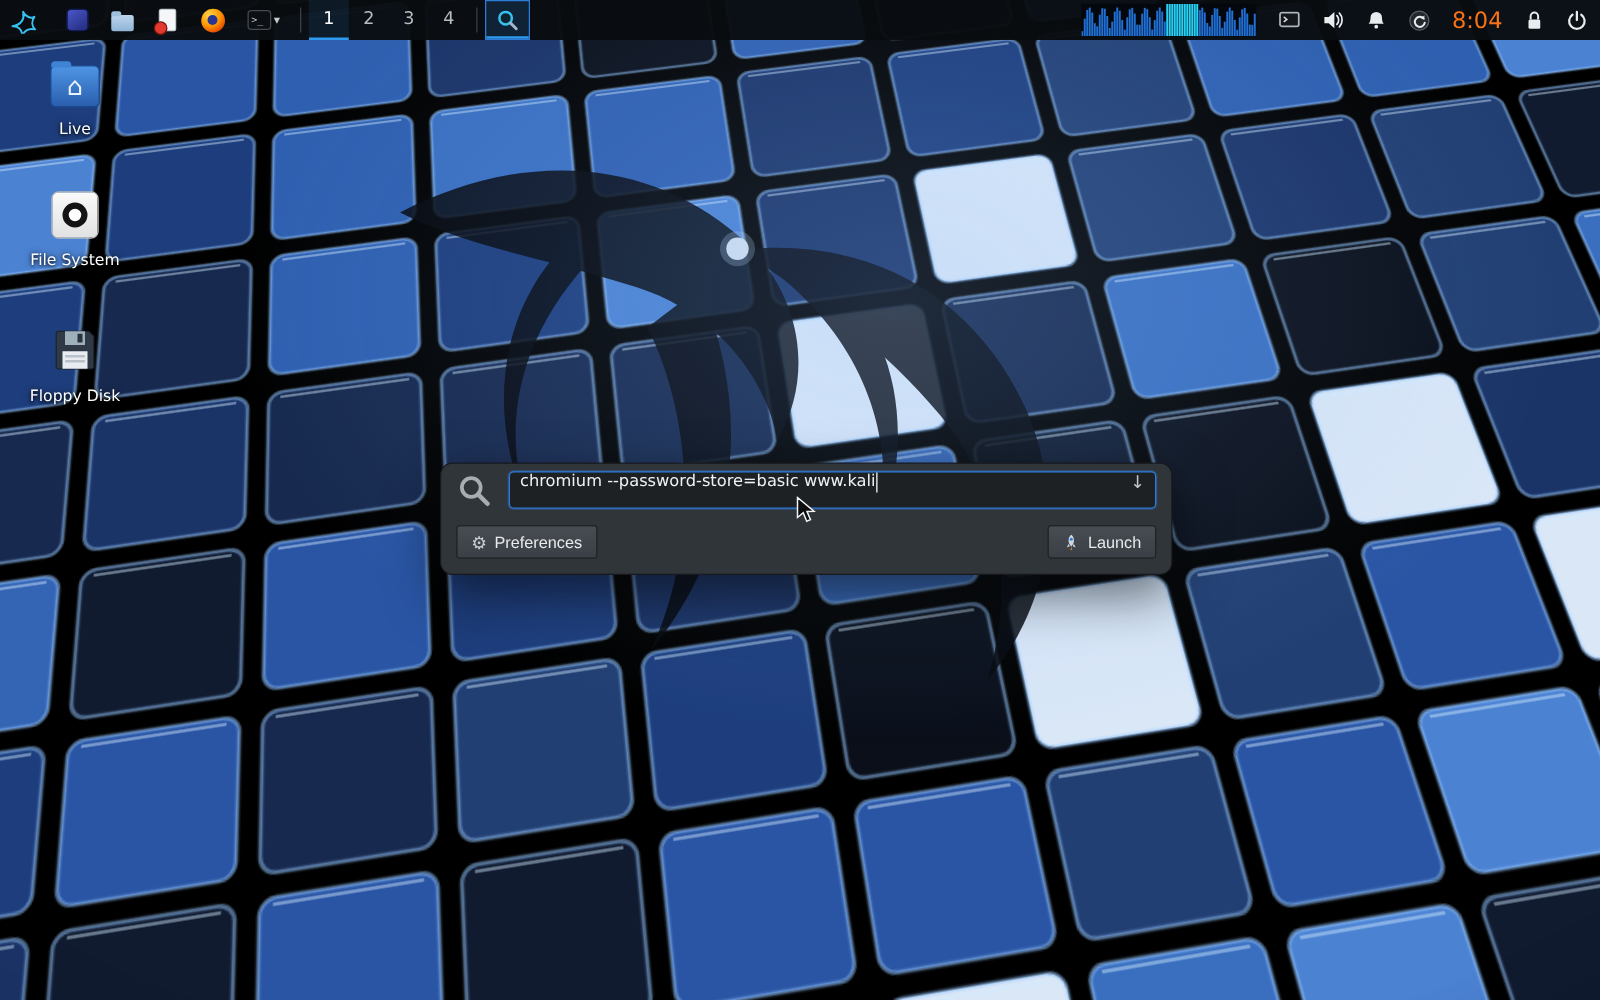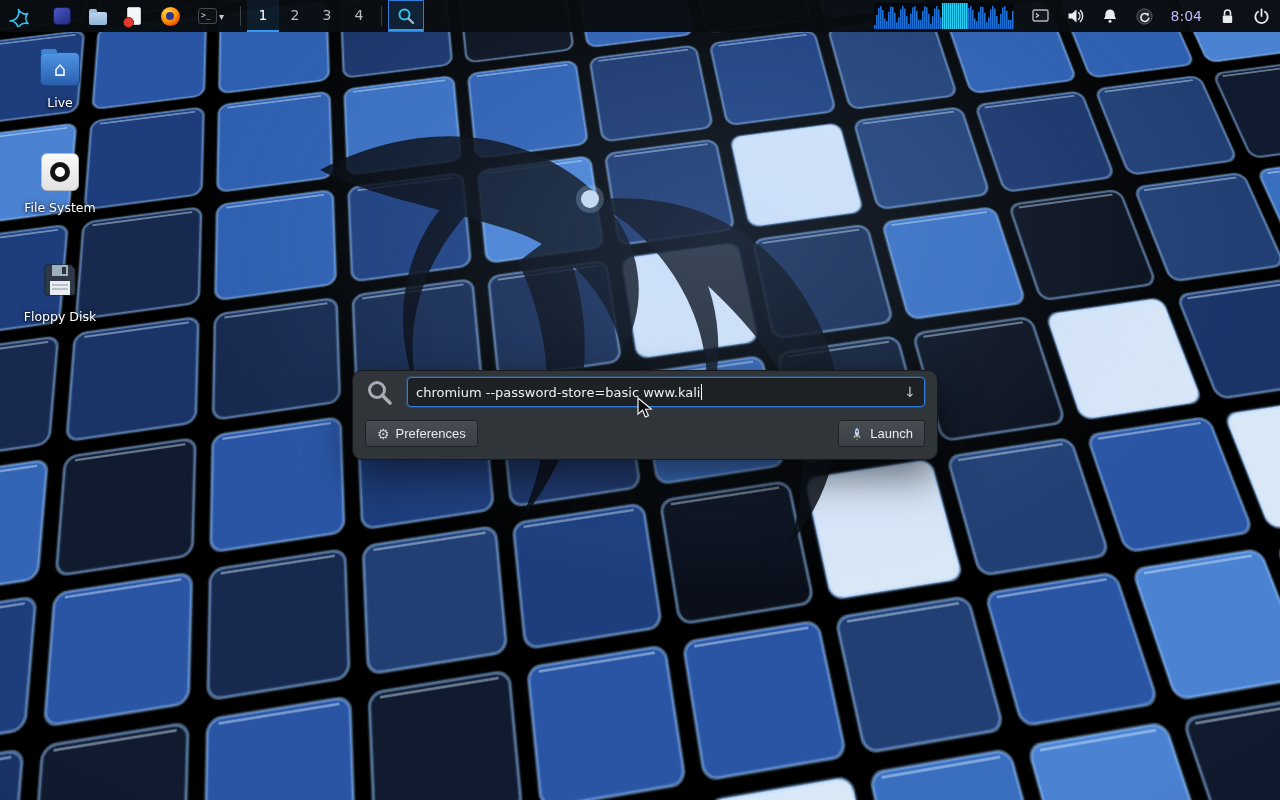--- a/index.html
+++ b/index.html
@@ -43,21 +43,21 @@
   .term-caret { font-size:10px; color:#c4cad1; margin-left:2px; }
   .termcell { width:46px; }
 
   .ws { width:32px; height:32px; line-height:30px; text-align:center; font-size:14px; color:#b6bdc5; }
   .ws.active { color:#ffffff; background:rgba(46,155,240,0.10); box-shadow:inset 0 -2px 0 #2e9bf0; }
 
   .searchbtn { background:rgba(42,125,205,0.18); border:1px solid #2e7bd9; box-shadow:inset 0 -2px 0 #2e9bf0; }
 
   .panel-right { display:flex; align-items:center; margin-left:auto; gap:18px; padding-right:10px; }
   .cpu { width:140px; height:26px; background:#04070b; display:flex; align-items:flex-end; overflow:hidden; }
-  .clock { font-size:14px; color:#c4b5fd; }
+  .clock { font-size:18px; color:#f97316; }
 
   
   .dicons { position:absolute; left:10px; top:46px; display:flex; flex-direction:column; z-index:5; }
   .dicon { width:100px; height:92px; margin-bottom:15px; display:flex; flex-direction:column;
            align-items:center; justify-content:flex-start; gap:9px; cursor:default; }
   .dlabel { font-size:12.5px; color:#ffffff; text-shadow:0 1px 3px rgba(0,0,0,0.95), 0 0 6px rgba(0,0,0,0.6); }
   .ic-home { width:40px; height:34px; border-radius:5px; margin-top:6px;
              background:linear-gradient(#4e95e4,#2a5fae); border:1px solid #1c4a8e; position:relative;
              display:flex; align-items:center; justify-content:center; }
   .ic-home::before { content:""; position:absolute; left:0; top:-4px; width:16px; height:5px;
@@ -75,21 +75,21 @@
             box-shadow:0 16px 42px rgba(0,0,0,0.55); }
   .titlebar { height:30px; position:relative; display:flex; align-items:center; padding:0 9px; }
   .title { position:absolute; left:0; right:0; text-align:center; font-size:12px; font-weight:bold; color:#eceff1; pointer-events:none; }
   .controls { display:flex; gap:7px; margin-left:auto; position:relative; z-index:2; }
   .circle { width:17px; height:17px; border-radius:50%; background:#3a3f45; border:1px solid #5a5f66; }
   .circle.close { background:#2e7bd9; border-color:#2e7bd9; color:#fff; font-size:11px; font-weight:bold;
                   display:flex; align-items:center; justify-content:center; line-height:1; }
   .fbody { padding:2px 12px 12px 12px; }
   .srow { display:flex; align-items:center; margin-top:4px; }
   .inputwrap { flex:1; margin-left:14px; height:30px; background:#1e2124; border:1px solid #2e7bd9;
-               border-radius:4px; display:flex; align-items:center; padding:0 8px;
+               border-radius:4px; display:flex; padding:0 8px;
                box-shadow:0 0 0 1px rgba(46,123,217,0.30); }
   .qtext { font-size:13px; color:#eef1f3; white-space:pre; }
   .caret { width:1px; height:16px; background:#ffffff; margin-left:1px; }
   .inspacer { flex:1; }
   .histarrow { color:#c3c9cf; font-size:14px; padding-left:6px; }
   .brow { display:flex; justify-content:space-between; margin-top:13px; }
   .btn { display:inline-flex; align-items:center; gap:6px; height:27px; padding:0 11px;
          background:linear-gradient(#474d53,#3a3f45); border:1px solid #202326; border-radius:3px;
          color:#e8eaec; font-size:13px; }
   .gear { color:#c9ced4; font-size:14px; line-height:1; }

